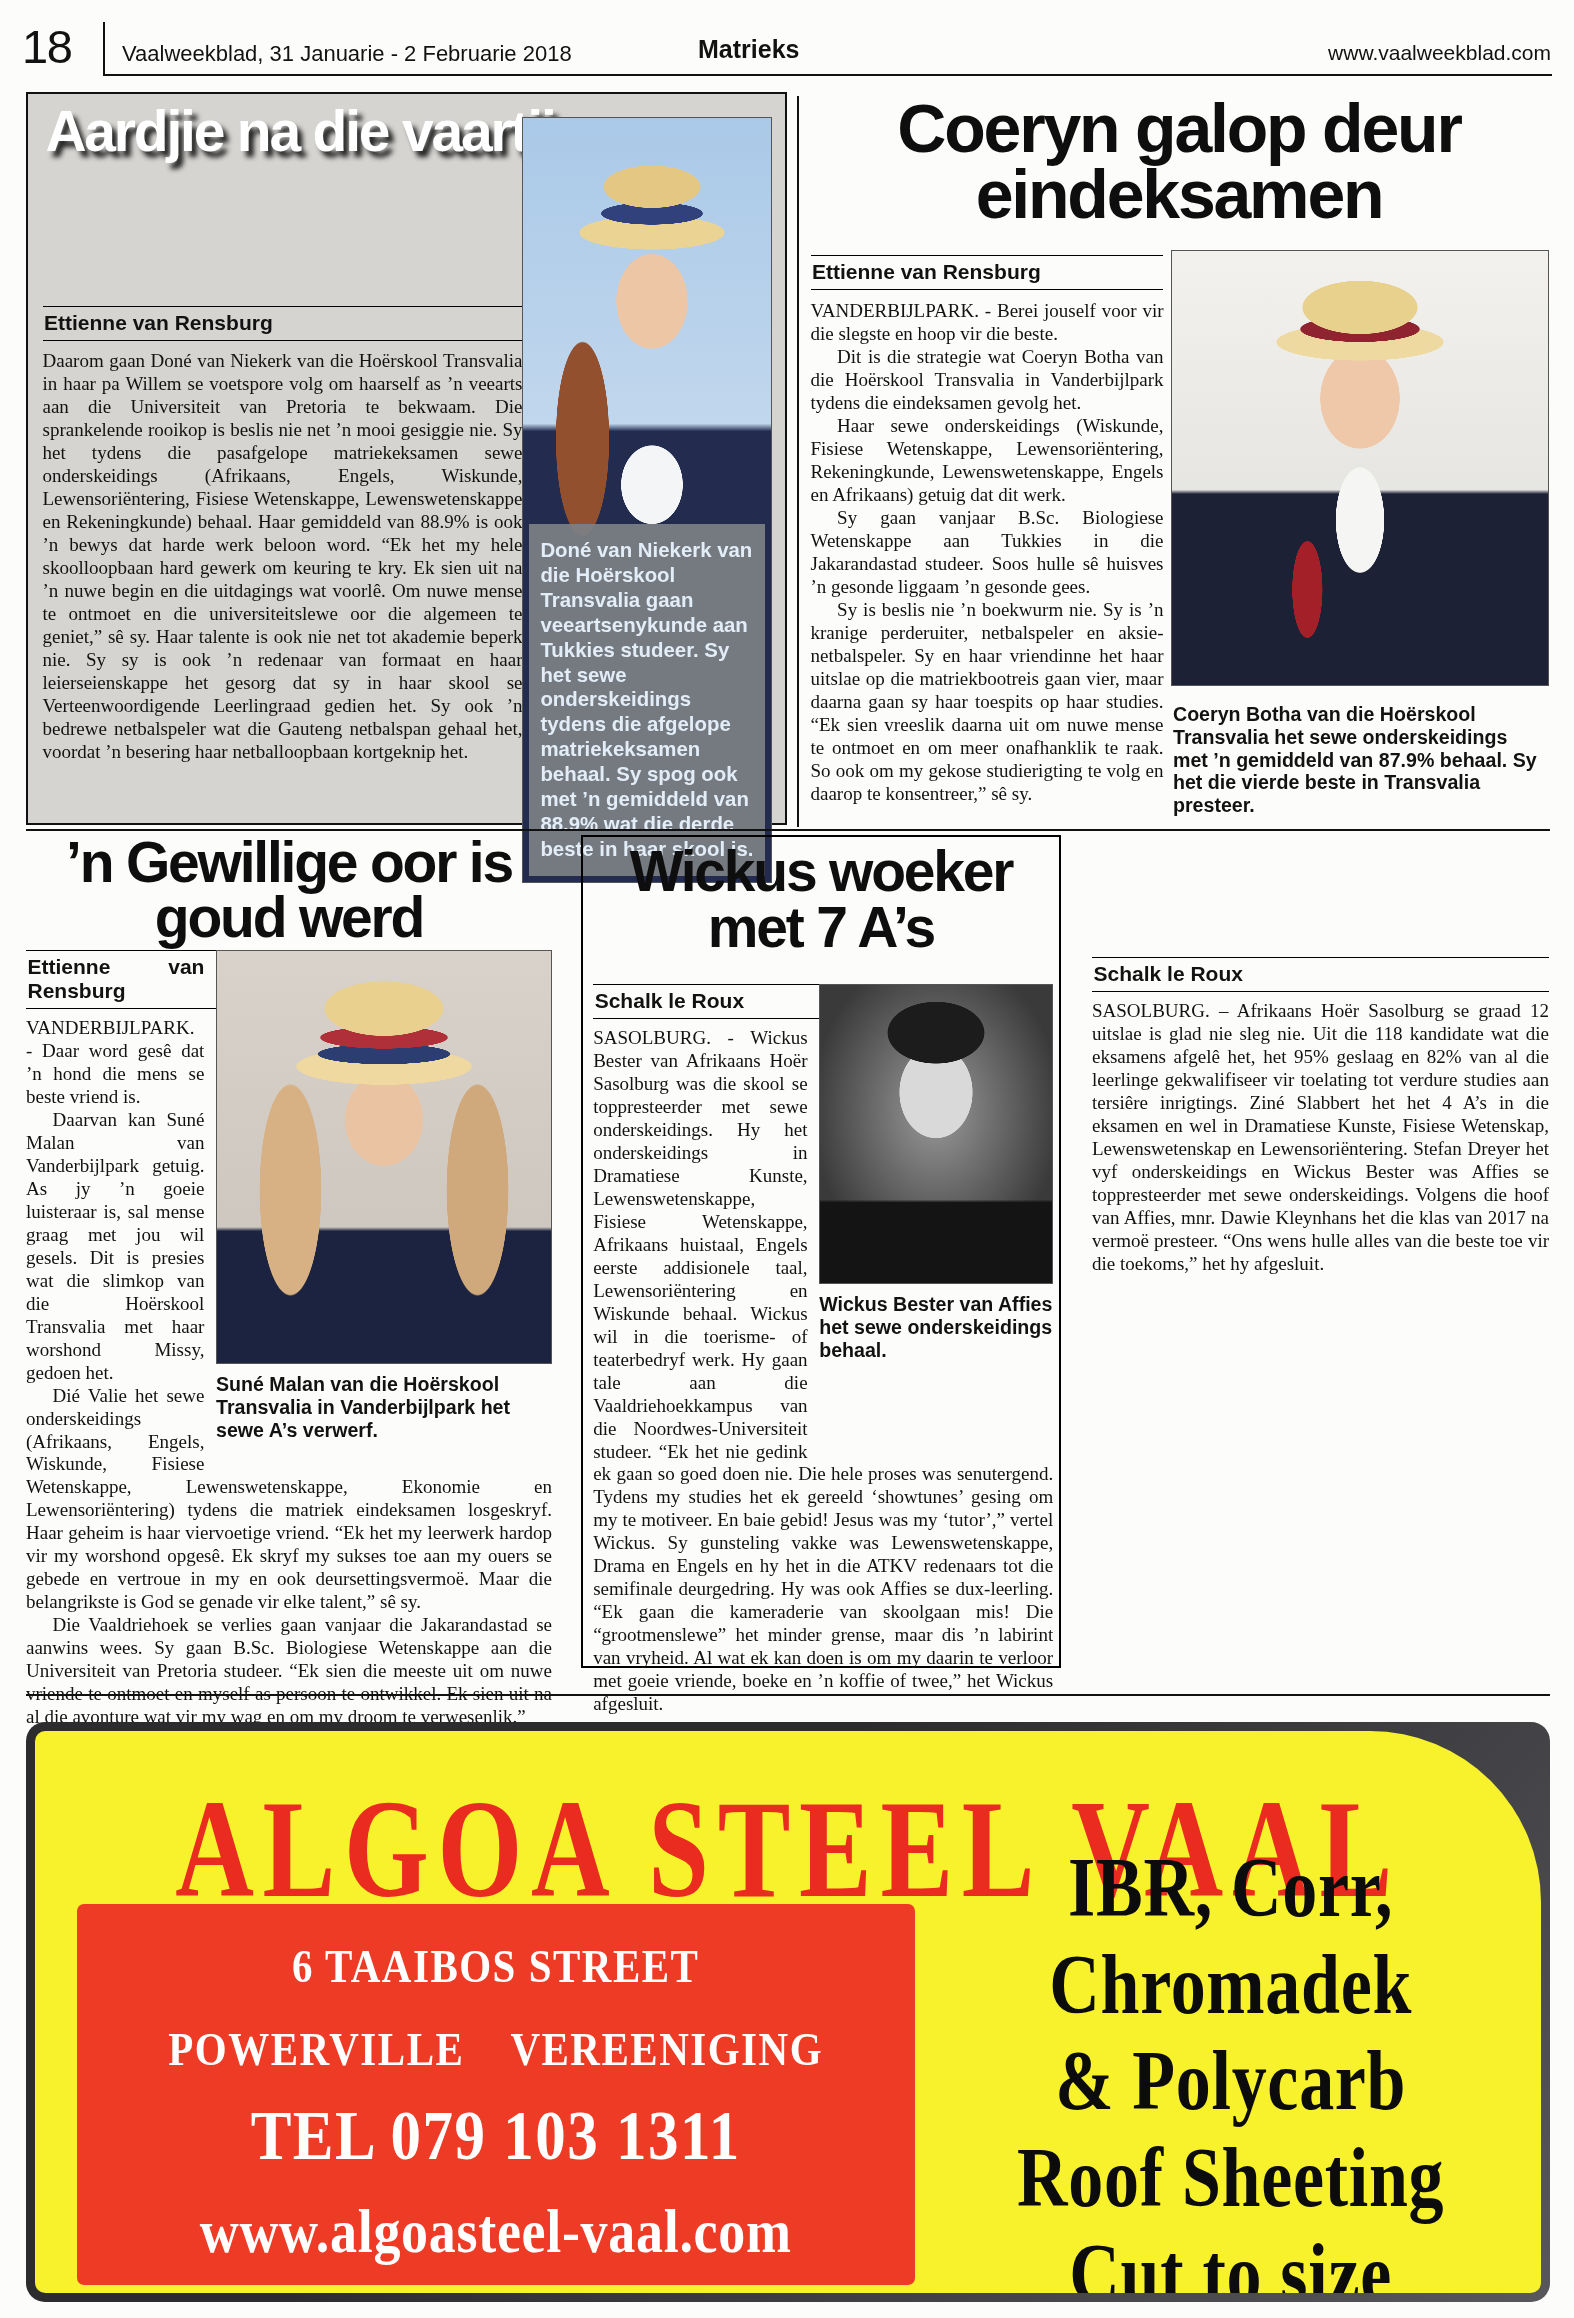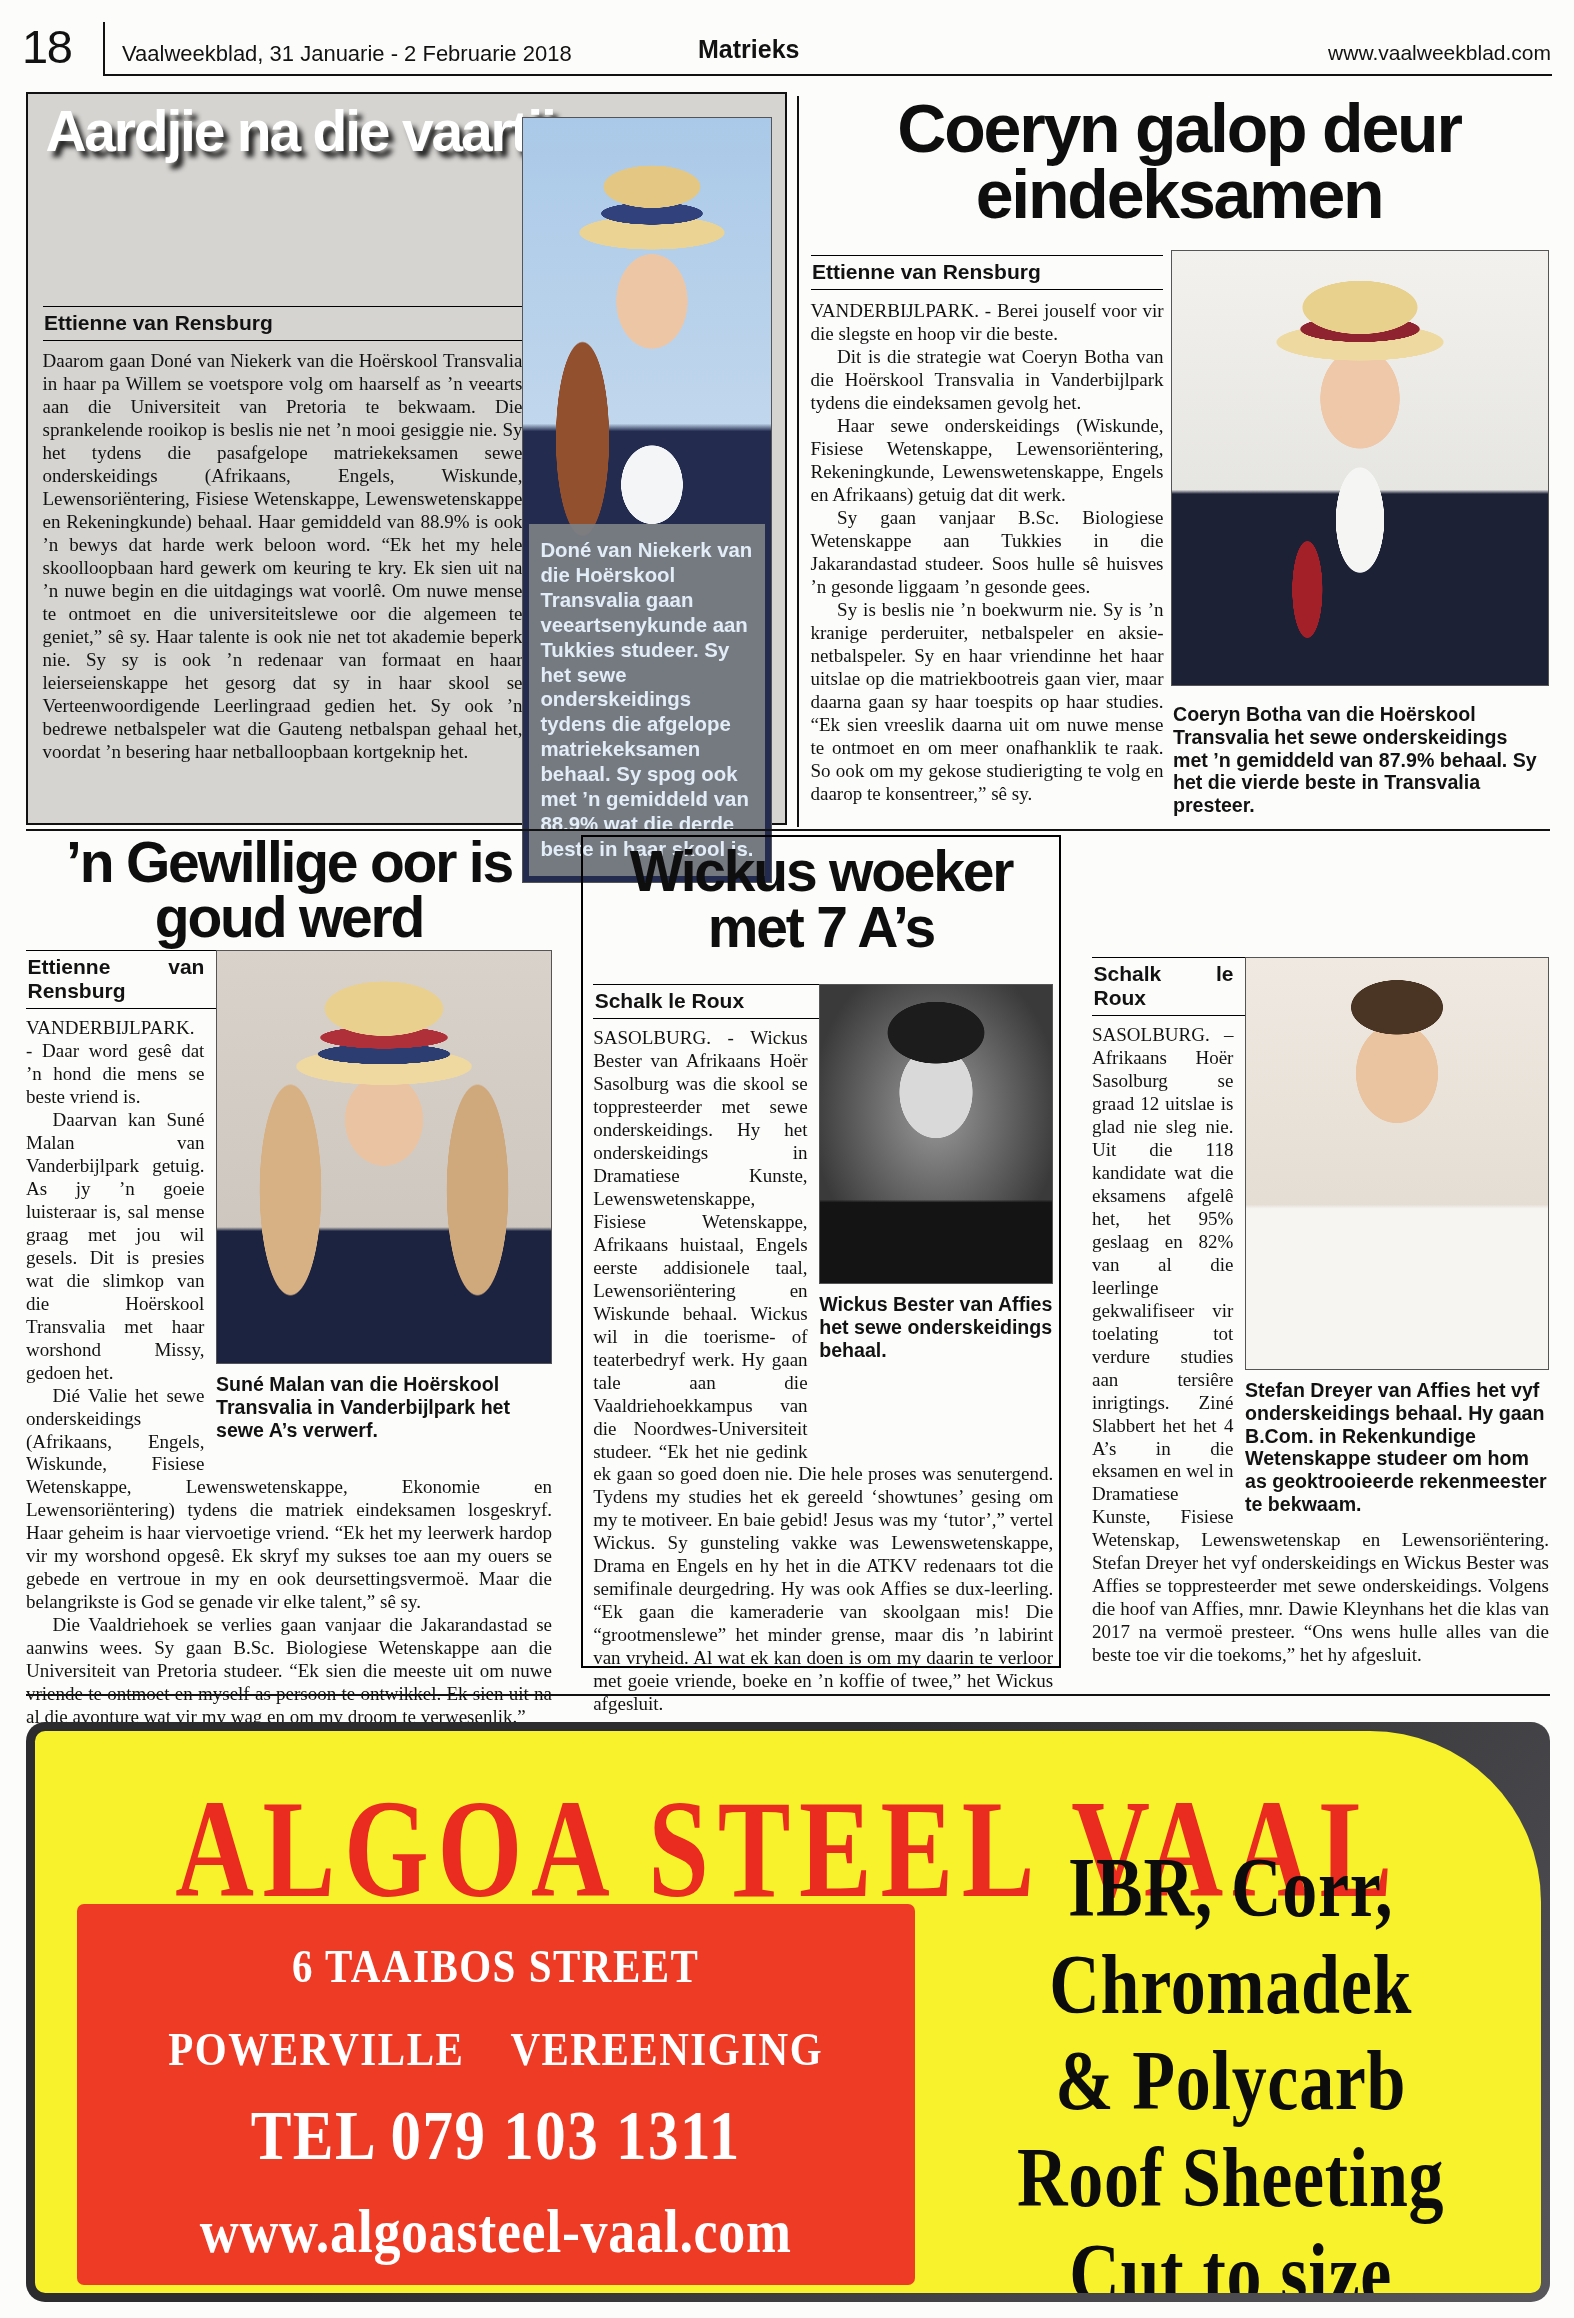--- a/index.html
+++ b/index.html
@@ -200,24 +200,20 @@
         <div class="photo ph-wickus a4-photo"></div>
         <figcaption class="caption" style="font-family:'Liberation Sans',sans-serif;">Wickus Bester van Affies het sewe onderskeidings behaal.</figcaption>
       </figure>
       <div class="byline" style="font-family:'Liberation Sans',sans-serif;">Schalk le Roux</div>
       <p class="para">SASOLBURG. - Wickus Bester van Afrikaans Hoër Sasolburg was die skool se toppresteerder met sewe onderskeidings. Hy het onderskeidings in Dramatiese Kunste, Lewenswetenskappe, Fisiese Wetenskappe, Afrikaans huistaal, Engels eerste addisionele taal, Lewensoriëntering en Wiskunde behaal. Wickus wil in die toerisme- of teaterbedryf werk. Hy gaan tale aan die Vaaldriehoekkampus van die Noordwes-Universiteit studeer. “Ek het nie gedink ek gaan so goed doen nie. Die hele proses was senutergend. Tydens my studies het ek gereeld ‘showtunes’ gesing om my te motiveer. En baie gebid! Jesus was my ‘tutor’,” vertel Wickus. Sy gunsteling vakke was Lewenswetenskappe, Drama en Engels en hy het in die ATKV redenaars tot die semifinale deurgedring. Hy was ook Affies se dux-leerling. “Ek gaan die kameraderie van skoolgaan mis! Die “grootmenslewe” het minder grense, maar dis ’n labirint van vryheid. Al wat ek kan doen is om my daarin te verloor met goeie vriende, boeke en ’n koffie of twee,” het Wickus afgesluit.</p>
     </div>
   </section>
 
   <section class="abs a5">
     <div class="abs flow a5-flow body-copy">
-      <figure class="fig fig-a5">
-        <div class="photo ph-stefan a5-photo"></div>
-        <figcaption class="caption" style="font-family:'Liberation Sans',sans-serif;">Stefan Dreyer van Affies het vyf onderskeidings behaal.  Hy gaan B.Com. in Rekenkundige Wetenskappe studeer om hom as geoktrooieerde rekenmeester te bekwaam.</figcaption>
-      </figure>
       <div class="byline" style="font-family:'Liberation Sans',sans-serif;">Schalk le Roux</div>
       <p class="para">SASOLBURG. – Afrikaans Hoër Sasolburg se graad 12 uitslae is glad nie sleg nie. Uit die 118 kandidate wat die eksamens afgelê het, het 95% geslaag en 82% van al die leerlinge gekwalifiseer vir toelating tot verdure studies aan tersiêre inrigtings. Ziné Slabbert het het 4 A’s in die eksamen en wel in Dramatiese Kunste, Fisiese Wetenskap, Lewenswetenskap en Lewensoriëntering. Stefan Dreyer het vyf onderskeidings en Wickus Bester was Affies se toppresteerder met sewe onderskeidings. Volgens die hoof van Affies, mnr. Dawie Kleynhans het die klas van 2017 na vermoë presteer. “Ons wens hulle alles van die beste toe vir die toekoms,” het hy afgesluit.</p>
     </div>
   </section>
 
   <div class="abs hline" style="left:26px; top:1694px; width:1524px;"></div>
 
   <section class="abs ad-frame">
     <div class="ad-yellow">
       <div class="ad-title">ALGOA STEEL VAAL</div>

